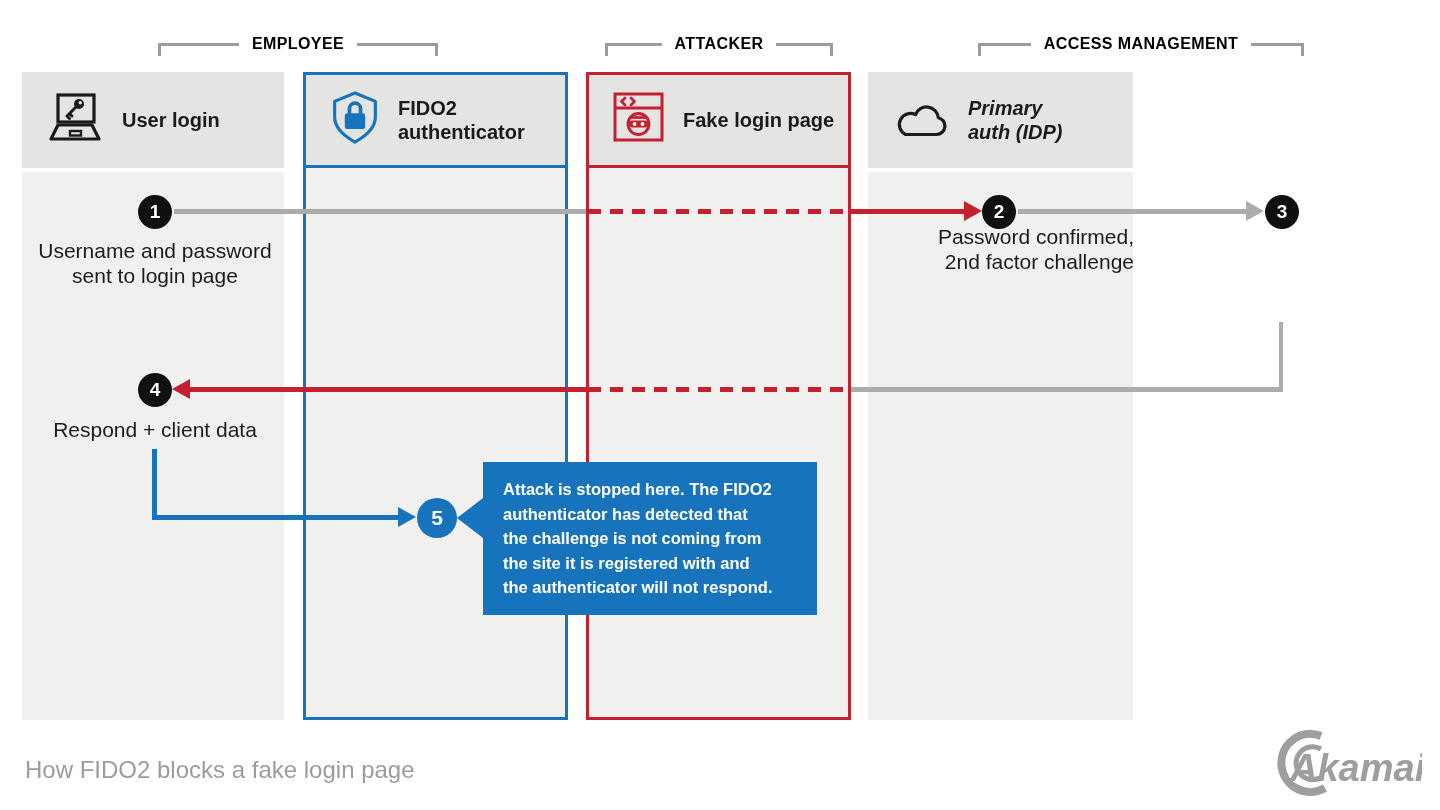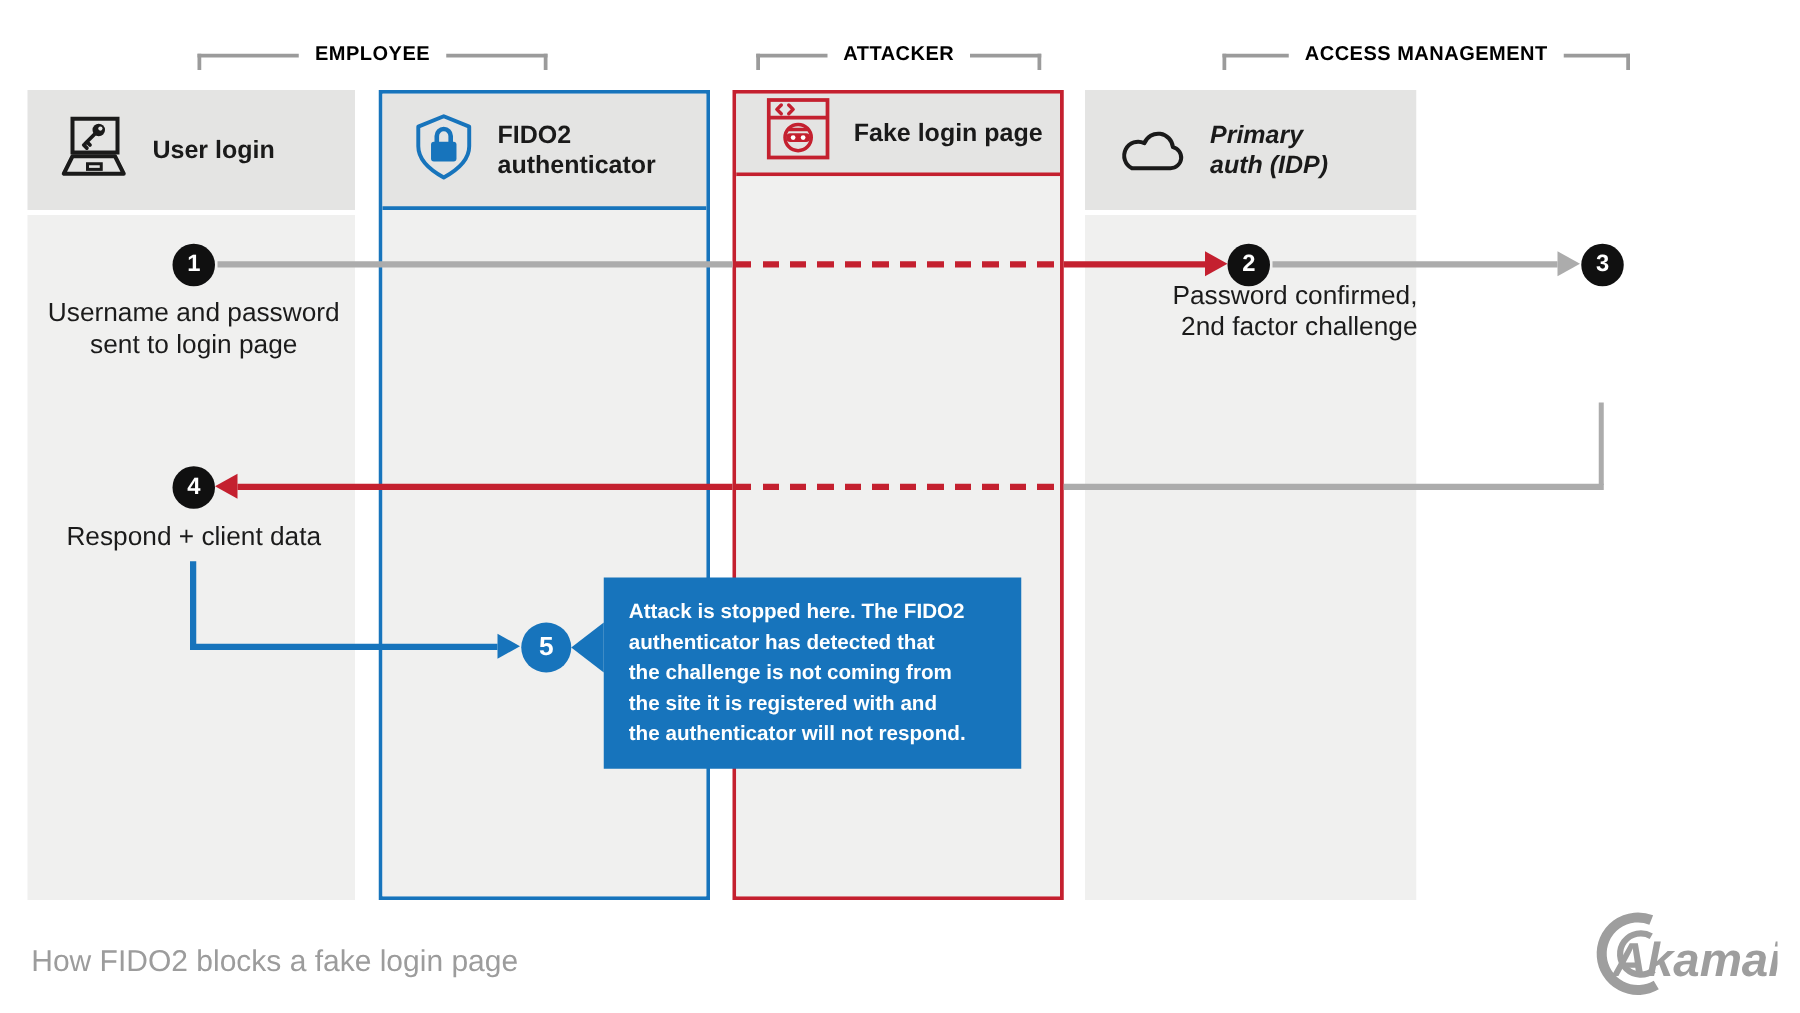--- a/index.html
+++ b/index.html
@@ -21,21 +21,21 @@
   .col{position:absolute;top:72px;height:648px;box-sizing:border-box;display:flex;flex-direction:column;}
   .col.plain{gap:4px;}
   .col1{left:22px;width:262px;}
   .col2{left:303px;width:265px;border:3px solid #1774BC;}
   .col3{left:586px;width:265px;border:3px solid #C4202F;}
   .col4{left:868px;width:265px;font-style:italic;}
   .col5{left:1150px;width:267px;}
   .col-header{height:96px;background:#E4E4E3;display:flex;align-items:center;
               padding:0 8px 0 24px;gap:18px;box-sizing:border-box;flex:none;}
   .col2 .col-header{height:93px;border-bottom:3px solid #1774BC;}
-  .col3 .col-header{height:66px;border-bottom:3px solid #C4202F;}
+  .col3 .col-header{height:93px;border-bottom:3px solid #C4202F;}
   .col-body{flex:1;background:#F0F0EF;}
   .col-label{font-weight:bold;font-size:20px;line-height:24px;color:#1a1a1a;white-space:pre-line;}
 
   
   .hline{position:absolute;height:5px;}
   .gray{background:#ACACAC;}
   .blue{background:#1774BC;}
   .redl{background:#C4202F;}
   .red-dash{background:repeating-linear-gradient(90deg,#C4202F 0 13px,transparent 13px 22px);}
   .vline{position:absolute;}

